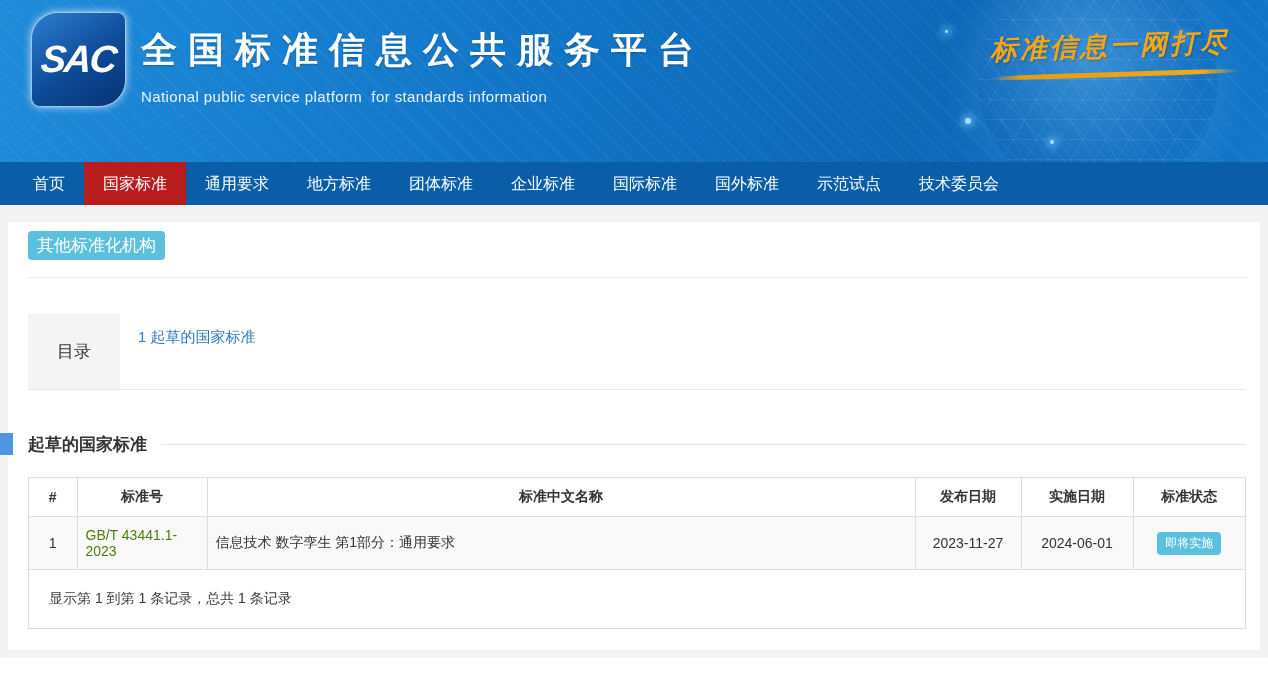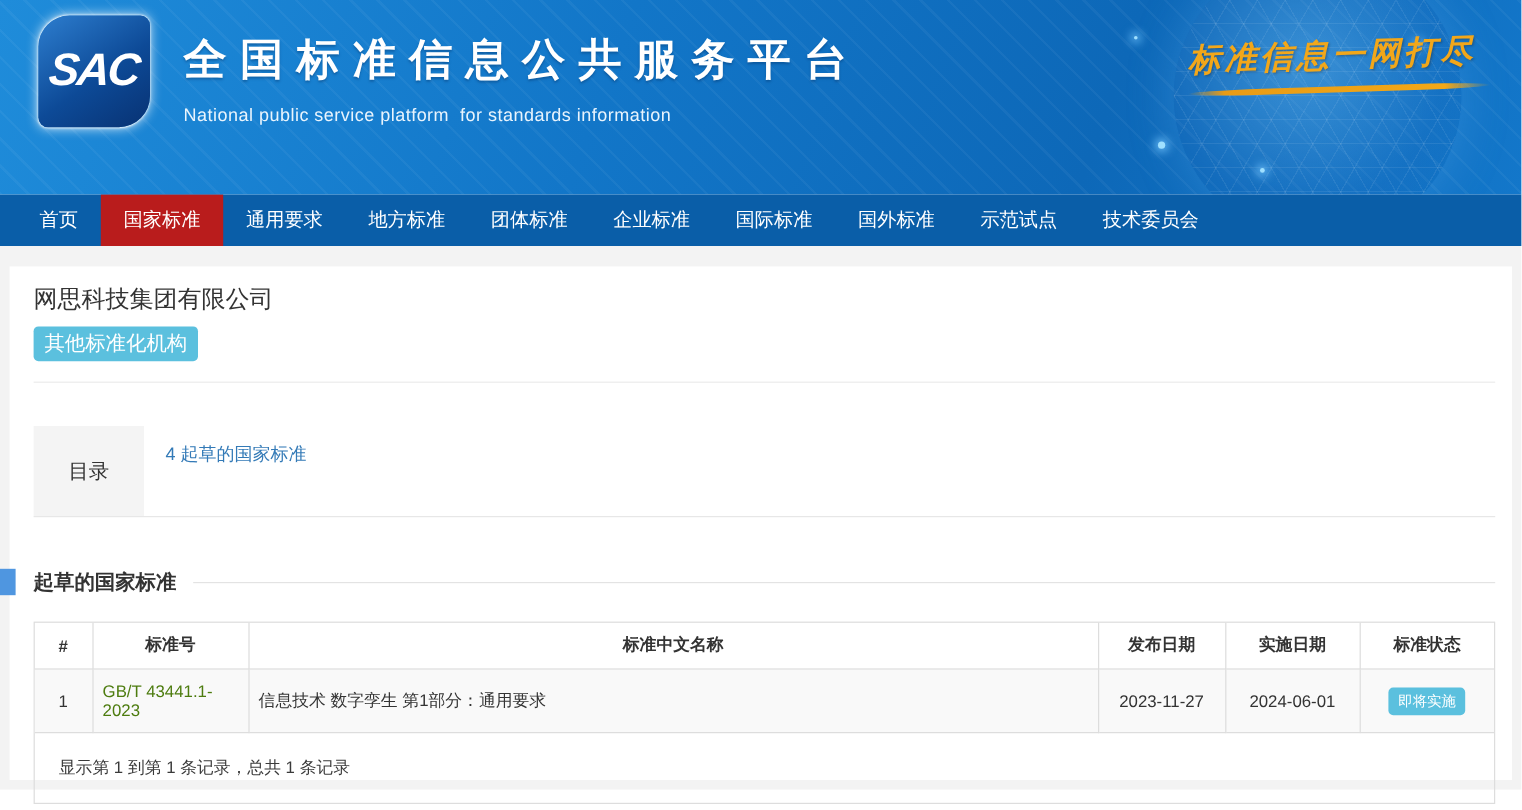--- a/index.html
+++ b/index.html
@@ -24,21 +24,21 @@
   .d3{ left:1050px; top:140px; width:4px; height:4px; } .d4{ left:945px; top:30px; width:3px; height:3px; }
 
   .logo { position:absolute; left:32px; top:13px; width:93px; height:93px;
     background:linear-gradient(145deg,#2d7ecf 0%,#0d4a97 55%,#083273 100%);
     border-radius:26px 8px 26px 8px;
     box-shadow:0 0 10px rgba(255,255,255,.85),0 0 2px #fff;
     display:flex; align-items:center; justify-content:center; }
   .logo span { color:#fff; font-size:38px; font-weight:bold; font-style:italic;
     letter-spacing:-2px; transform:skewX(-6deg); }
 
-  .titles { position:absolute; left:153px; top:26px; }
+  .titles { position:absolute; left:141px; top:26px; }
   .title-cn { color:#fff; font-size:36px; font-weight:bold; letter-spacing:11px;
     text-shadow:0 1px 2px rgba(0,40,90,.35); white-space:nowrap; }
   .title-en { margin-top:13px; color:#e9f4fd; font-size:15px; letter-spacing:.4px; white-space:pre; }
 
   .slogan { position:absolute; right:38px; top:28px; color:#f2a71a; font-size:27px;
     font-weight:bold; font-style:italic; letter-spacing:3px; transform:rotate(-2deg);
     text-shadow:1px 1px 2px rgba(40,20,0,.3); white-space:nowrap; }
   .slogan-line { position:absolute; right:26px; top:72px; width:252px; height:5px;
     border-radius:50%/100%; transform:rotate(-1.8deg);
     background:linear-gradient(90deg,rgba(232,155,21,0),#e89b15 12%,#f2a818 85%,rgba(242,168,24,0)); }
@@ -118,28 +118,27 @@
   <div class="nav-item">企业标准</div>
   <div class="nav-item">国际标准</div>
   <div class="nav-item">国外标准</div>
   <div class="nav-item">示范试点</div>
   <div class="nav-item">技术委员会</div>
 </div>
 
 <div class="page-band">
   <div class="card">
 
-    <h1 class="org-name">网思科技集团有限公司</h1>
     <span class="org-badge">其他标准化机构</span>
     <hr class="divider">
 
     <div class="toc">
       <div class="toc-label">目录</div>
       <div class="toc-body">
-        <a class="toc-link">4 起草的国家标准</a>
+        <a class="toc-link">1 起草的国家标准</a>
       </div>
     </div>
 
     <div class="section-head">
       <span class="section-marker"></span>
       <span class="section-title">起草的国家标准</span>
       <span class="section-line"></span>
     </div>
 
     <div class="table-wrap">

